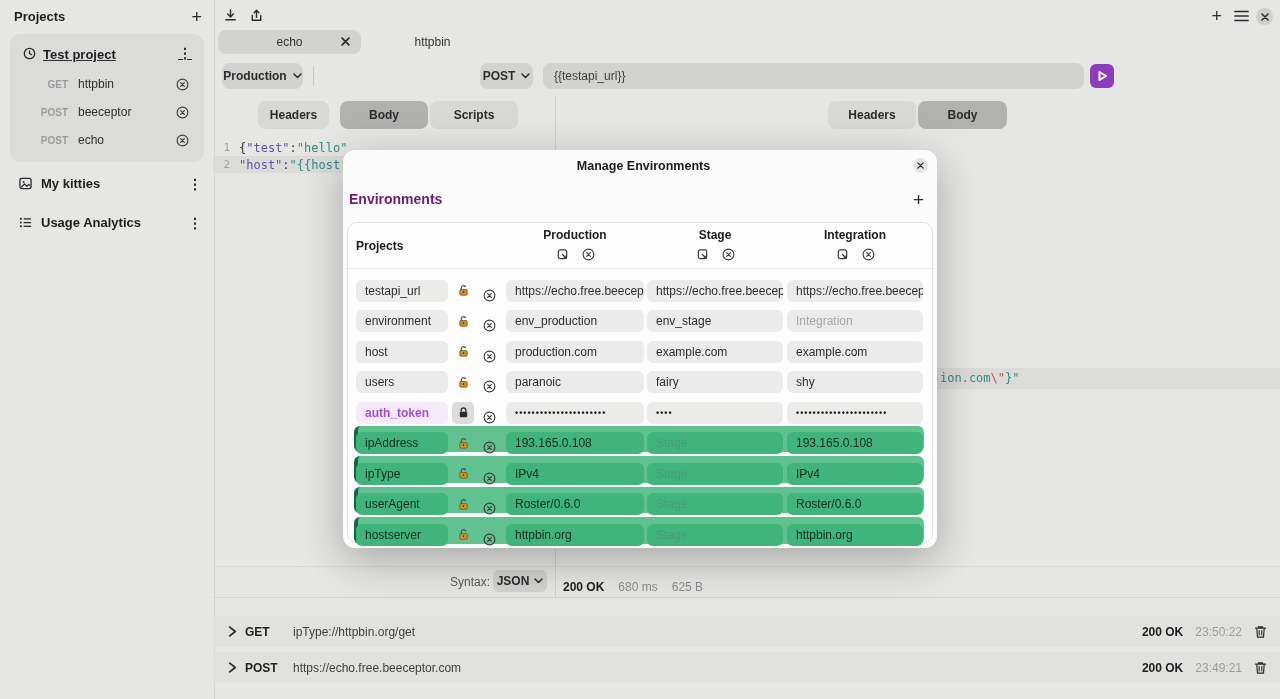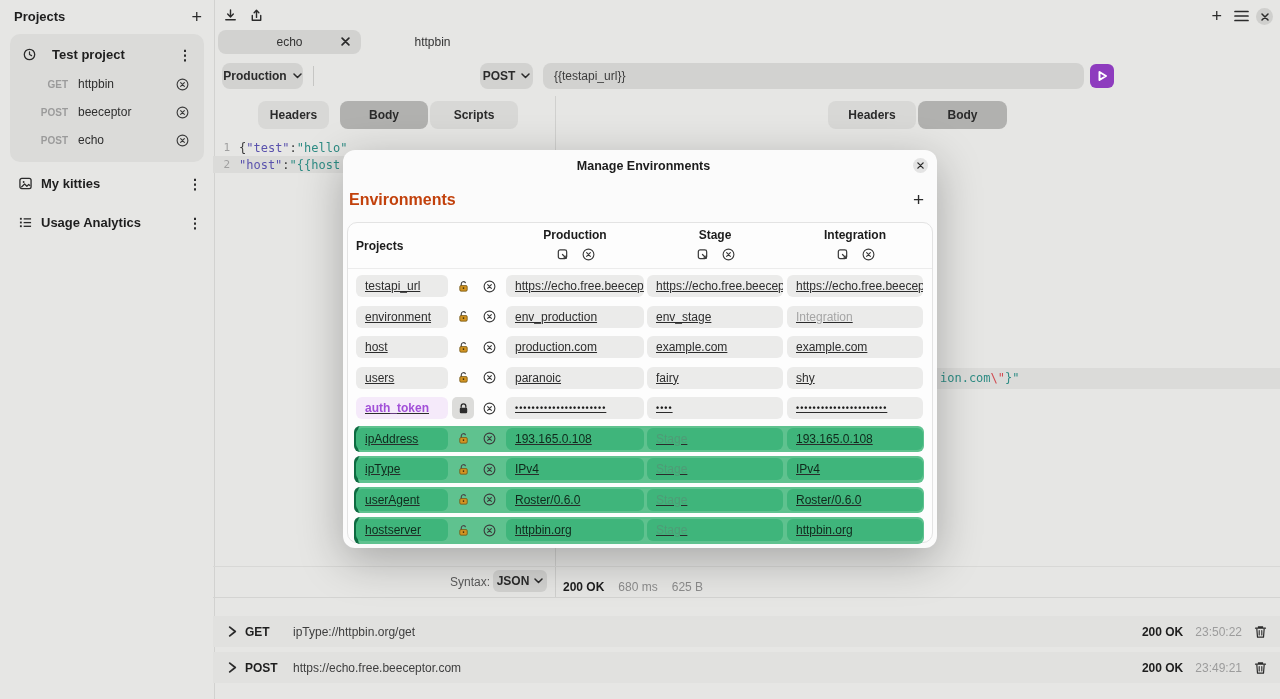--- a/index.html
+++ b/index.html
@@ -6,21 +6,21 @@
   html,body { width:1280px; height:699px; }
   body { font-family:"Liberation Sans", sans-serif; background:#e6e6e4; color:#2b2b2b; overflow:hidden; position:relative; }
   svg { display:block; }
 
   
   .sidebar { position:absolute; left:0; top:0; width:215px; height:699px; border-right:1px solid #d2d2d0; }
   .sb-head { display:flex; align-items:center; justify-content:space-between; padding:9px 12px 8px 14px; }
   .sb-title { font-size:13px; font-weight:bold; color:#1e1e1e; }
   .sb-plus { font-size:18px; line-height:14px; color:#2b2b2b; cursor:pointer; }
   .project-group { margin:2px 10px 0; background:#dbdbd9; border-radius:10px; padding:4px 0 8px; }
-  .pg-head { display:flex; align-items:center; gap:16px; padding:9px 12px 8px 13px; }
+  .pg-head { display:flex; gap:7px; padding:9px 12px 8px 13px;text-decoration:underline; }
   .pg-title { font-size:13px; font-weight:bold; color:#1e1e1e; }
   .kebab { margin-left:auto; font-size:14px; font-weight:bold; color:#2b2b2b; letter-spacing:0; cursor:pointer; line-height:12px; }
   .req-row { display:flex; align-items:center; height:28px; padding:0 15px 0 24px; }
   .req-method { width:34px; text-align:right; margin-right:10px; color:#9b9b9b; font-size:10px; font-weight:bold; }
   .req-name { font-size:12px; color:#2e2e2e; }
   .req-remove { margin-left:auto; cursor:pointer; display:flex; }
   .sb-item { display:flex; align-items:center; gap:9px; padding:10px 12px 10px 19px; margin-top:4px; }
   .sb-item-label { font-size:13px; font-weight:bold; color:#1e1e1e; }
 
   
@@ -80,32 +80,32 @@
   .hr-url { font-size:12px; color:#3e3e3e; margin-left:8px; }
   .hr-right { margin-left:auto; display:flex; align-items:center; gap:12px; }
   .hr-status { font-size:12px; font-weight:bold; color:#1e1e1e; }
   .hr-time { font-size:12px; color:#9c9c9c; }
   .hr-trash { cursor:pointer; display:flex; }
 
   
   .modal { position:absolute; left:343px; top:150px; width:594px; height:398px; background:#fbfbfb; border-radius:12px; box-shadow:0 12px 45px rgba(0,0,0,.28); z-index:10;padding-left:7px; }
   .modal-title { text-align:center; padding-top:9px; font-size:12.5px; font-weight:bold; color:#1c1c1c; }
   .modal-close { position:absolute; right:9px; top:8px; width:15px; height:15px; border-radius:50%; background:#e4e4e4; display:flex; align-items:center; justify-content:center; cursor:pointer; }
-  .env-heading { position:absolute; left:6px; top:41px; font-size:16px; font-weight:bold; color:#c2410c; }
+  .env-heading { position:absolute; left:6px; top:41px; font-size:14px; font-weight:bold; color:#701a75; }
   .env-add { position:absolute; right:13px; top:39px; font-size:19px; color:#2b2b2b; cursor:pointer; }
   .env-table { position:absolute; left:4px; right:4px; top:72px; height:321px; background:#fdfdfd; border:1px solid #e3e3e3; border-radius:10px; }
   .tbl-head { position:relative; height:46px; border-bottom:1px solid #ececec; }
   .var-h { position:absolute; left:8px; top:0; height:46px; display:flex; align-items:center; font-size:12px; font-weight:bold; color:#1c1c1c; }
   .col-h { position:absolute; top:5px; width:120px; text-align:center; }
   .col-h .col-name { font-size:12px; font-weight:bold; color:#1c1c1c; }
   .col-h .col-icons { display:flex; justify-content:center; gap:13px; margin-top:6px; }
   .col-h .col-icons span { cursor:pointer; display:flex; }
   .ch-0 { left:167px; } .ch-1 { left:307px; } .ch-2 { left:447px; }
   .tbl-rows { padding-top:2px; }
-  .env-row { height:30.5px; display:flex; align-items:center; position:relative;text-decoration:underline; }
+  .env-row { height:30.5px; display:flex; align-items:flex-end; position:relative; }
   .env-row > * { position:relative; z-index:1; }
   .env-row.green::before { content:""; position:absolute; left:6px; right:8px; top:2px; bottom:2px; background:#5fc28f; border-radius:6px; border-left:4px solid #0d6b41; z-index:0; }
   .vpill { height:22px; border-radius:6px; background:#ebebea; display:flex; align-items:center; padding:0 9px; font-size:12px; color:#2e2e2e; overflow:hidden; white-space:nowrap; cursor:text; }
   .name-pill { margin-left:8px; width:92px; }
   .env-row.green .vpill { background:#3fb57b; color:#0f2a1c; }
   .name-pill.secret { background:#f5eafa; color:#a24fd8; font-weight:bold; }
   .lock-wrap { margin-left:4px; width:22px; height:22px; display:flex; align-items:center; justify-content:center; cursor:pointer; }
   .lock-wrap.closed { background:#dcdcda; border-radius:5px; }
   .del-wrap { margin-left:4px; width:22px; display:flex; justify-content:center; cursor:pointer; }
   .val-0 { margin-left:6px; width:138px; }

